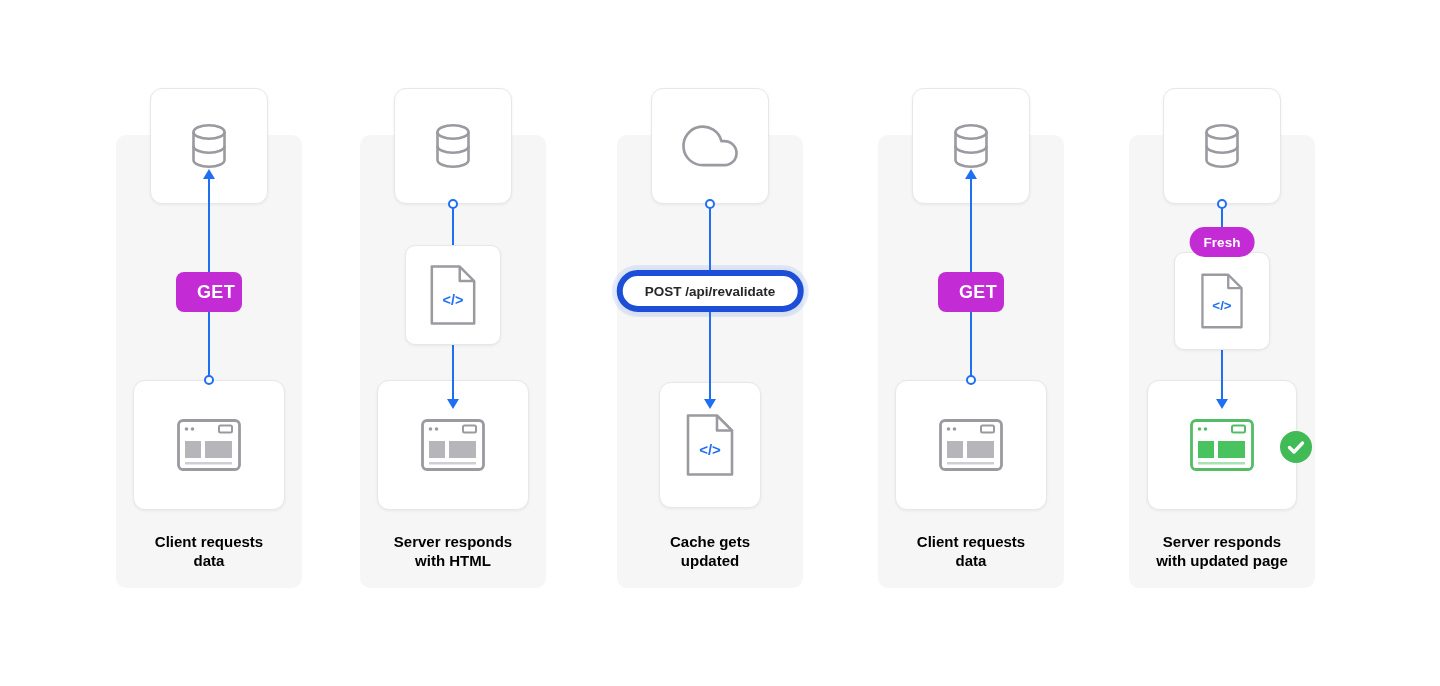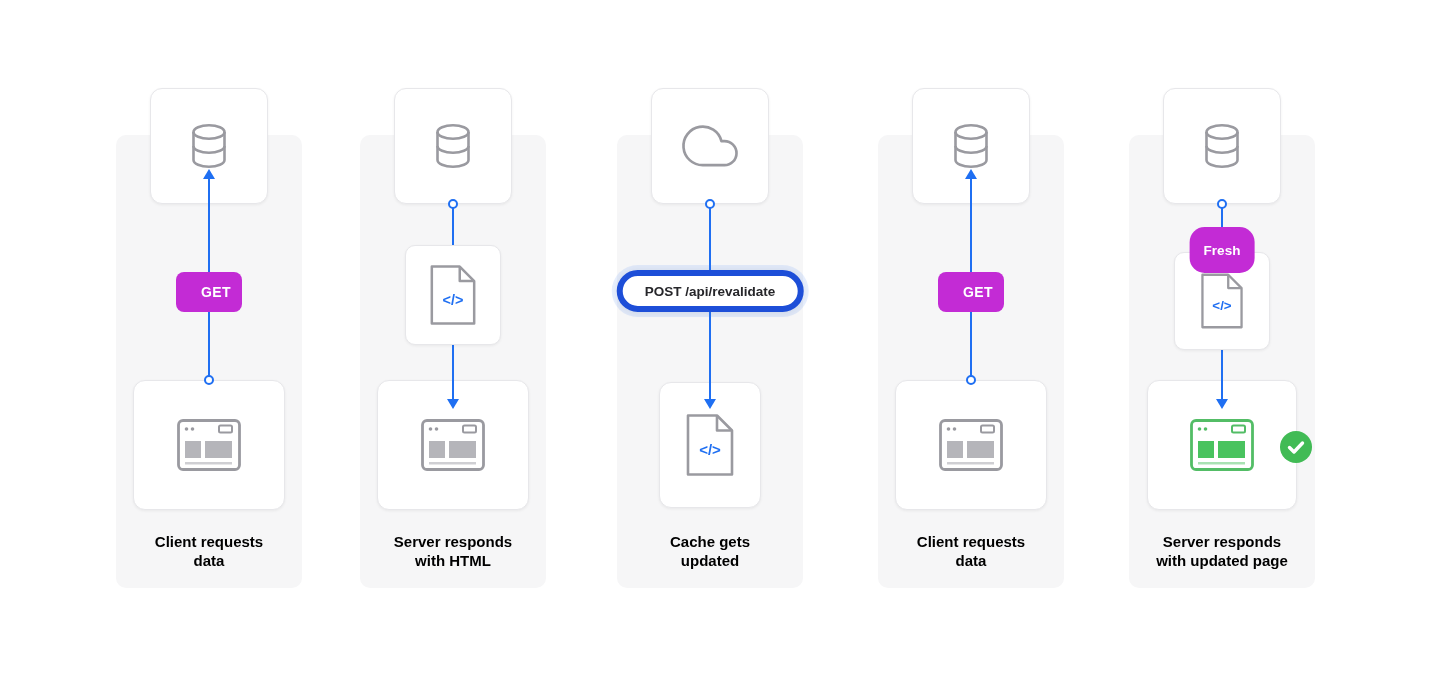--- a/index.html
+++ b/index.html
@@ -26,22 +26,22 @@
            border-left: 6px solid transparent; border-right: 6px solid transparent; z-index: 2; }
   .arrow.up   { border-bottom: 10px solid #1f6ff2; }
   .arrow.down { border-top: 10px solid #1f6ff2; }
   .dot { position: absolute; left: calc(50% - 5px); width: 10px; height: 10px;
          border-radius: 50%; background: #fff; border: 2px solid #1f6ff2; z-index: 3; }
 
   .badge { position: absolute; left: 50%; transform: translateX(-50%);
            background: #c32bd5; color: #fff; font-weight: 700;
            display: flex; align-items: center; justify-content: center; z-index: 4; }
   .badge-get { top: 272px; width: 66px; height: 40px; border-radius: 8px;
-               font-size: 14px; letter-spacing: 0.4px; padding-left: 14px; }
-  .badge-fresh { top: 227px; height: 46px; padding: 0 14px; border-radius: 15px; font-size: 13.5px; }
+               font-size: 18px; letter-spacing: 0.4px; padding-left: 14px; }
+  .badge-fresh { top: 227px; height: 30px; padding: 0 14px; border-radius: 15px; font-size: 13.5px; }
 
   .pill { position: absolute; left: 50%; transform: translateX(-50%); top: 270px; height: 42px;
           display: flex; align-items: center; padding: 0 22px;
           background: #fff; border: 6px solid #1d4ed8; border-radius: 21px;
           box-shadow: 0 0 0 5px rgba(66,133,244,0.13), 0 1px 6px rgba(0,0,0,0.08);
           font-size: 13.5px; font-weight: 700; color: #26262a; white-space: nowrap; z-index: 4; }
 
   .caption { position: absolute; left: 0; width: 186px; top: 532px; text-align: center;
              font-size: 15px; font-weight: 700; color: #000000; line-height: 1.27;
              white-space: pre-line; z-index: 1; }

